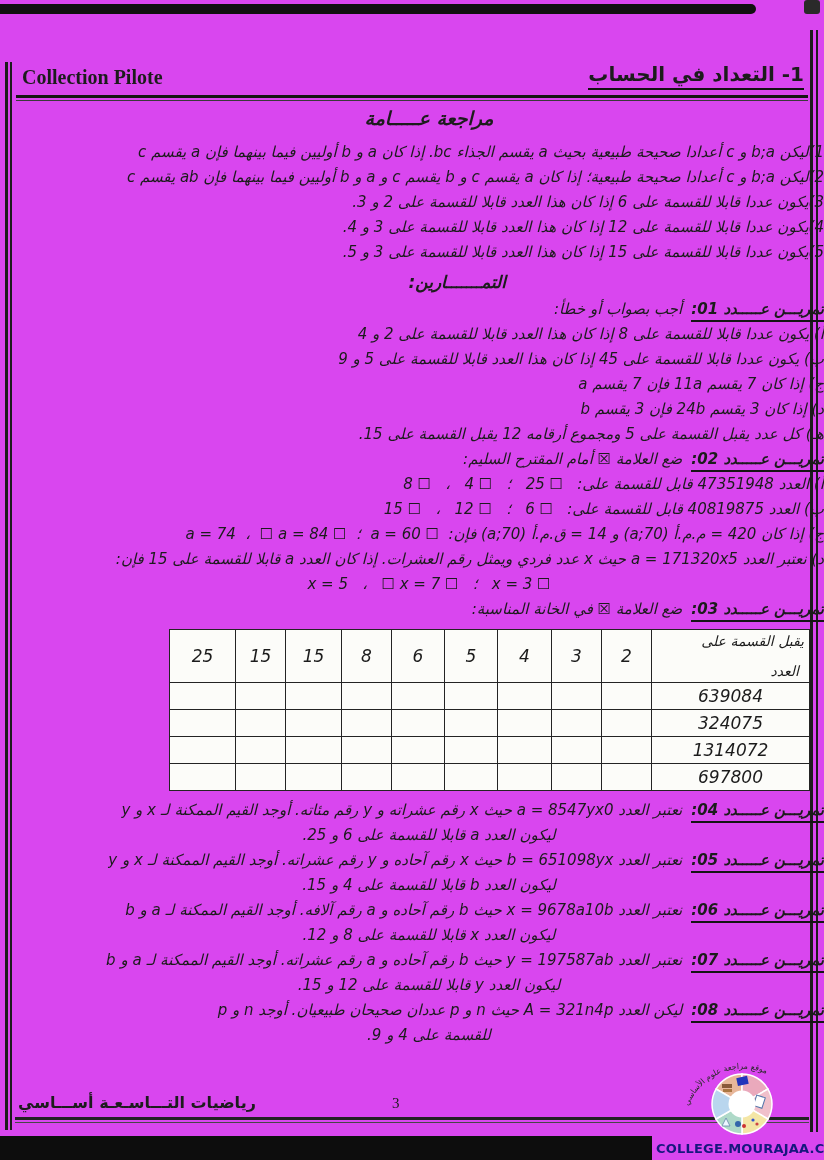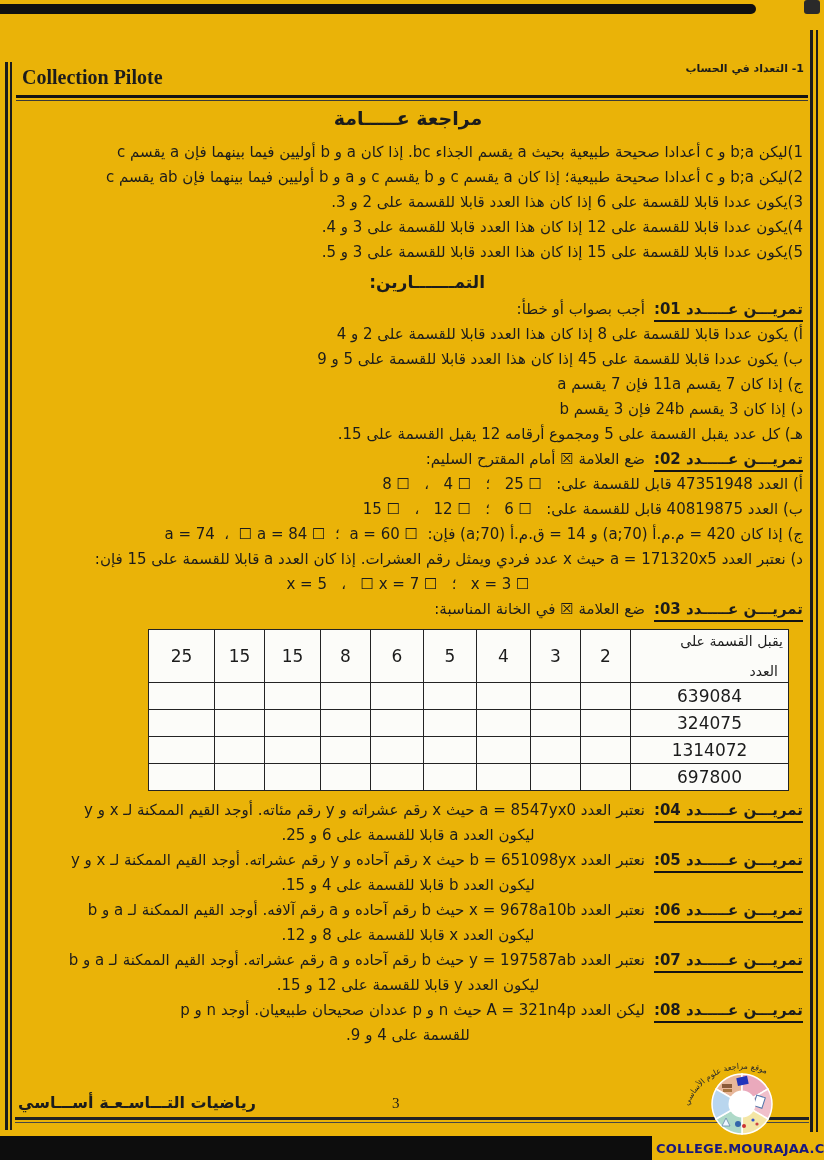--- a/index.html
+++ b/index.html
@@ -1,39 +1,39 @@
 <!DOCTYPE html>
 <html lang="ar"><head>
 <meta charset="utf-8">
 <style>
   * { margin:0; padding:0; box-sizing:border-box; }
   html,body { background:#9a9a9a; }
   .canvas{
     position:relative; width:824px; height:1160px; margin:0 auto;
-    background:#eab308; overflow:hidden;
+    background:#d946ef; overflow:hidden;
     font-family:"DejaVu Sans", sans-serif; color:#1c1c1c;
   }
   
   .bar-top{ position:absolute; left:0; top:4px; width:756px; height:10px; background:#101010; border-radius:0 5px 5px 0; }
   .bar-top-blob{ position:absolute; left:804px; top:0; width:16px; height:14px; background:#2a2a2a; border-radius:3px; }
   .edge{ position:absolute; background:#1c1c1c; }
   .edge-r1{ left:810px; top:30px; width:3px;   height:1102px; }
   .edge-r2{ left:816px; top:30px; width:2px;   height:1102px; }
   .edge-l1{ left:5px;  top:62px; width:2.5px; height:1068px; }
   .edge-l2{ left:10px; top:62px; width:1.5px; height:1068px; }
   .bar-bottom{ position:absolute; left:0; top:1136px; width:652px; height:24px; background:#0d0d0d; }
 
   
   .h-left{ position:absolute; left:22px; top:66px; font-family:"Liberation Serif", serif; font-weight:bold; font-size:20px; }
-  .h-right{ position:absolute; right:20px; top:62px; direction:rtl; font-weight:bold; font-size:11px; border-bottom:2px solid #111; padding-bottom:20px; }
+  .h-right{ position:absolute; right:20px; top:62px; direction:rtl; font-weight:bold; font-size:20px; border-bottom:2px solid #111; padding-bottom:2px; }
   .rule1{ position:absolute; left:16px; top:95px; width:792px; height:3px; background:#141414; }
   .rule2{ position:absolute; left:16px; top:100px; width:792px; height:1px; background:#3a3a3a; }
 
   
-  .content{ position:absolute; top:104px; right:21px; width:790px; direction:rtl; text-align:right; font-size:15px; line-height:25px; }
+  .content{ position:absolute; top:104px; right:0; width:790px; direction:rtl; text-align:right; font-size:15px; line-height:25px;font-style:italic; }
   .page-title{ text-align:center; font-size:19px; font-weight:bold; margin:2px 0 9px; }
   .content p{ margin:0; }
   .section-title{ font-size:17px; font-weight:bold; margin:5px 318px 2px 0; }
   .ex-head{ margin-top:2px; }
   .ex-label{ font-weight:bold; border-bottom:2px solid #141414; padding-bottom:2px; }
   .ex-body{ padding-right:9px; }
   .cont-line{ text-align:center; }
 
   
   .divtable{ border-collapse:collapse; direction:rtl; margin:7px 14px 7px 0; }

